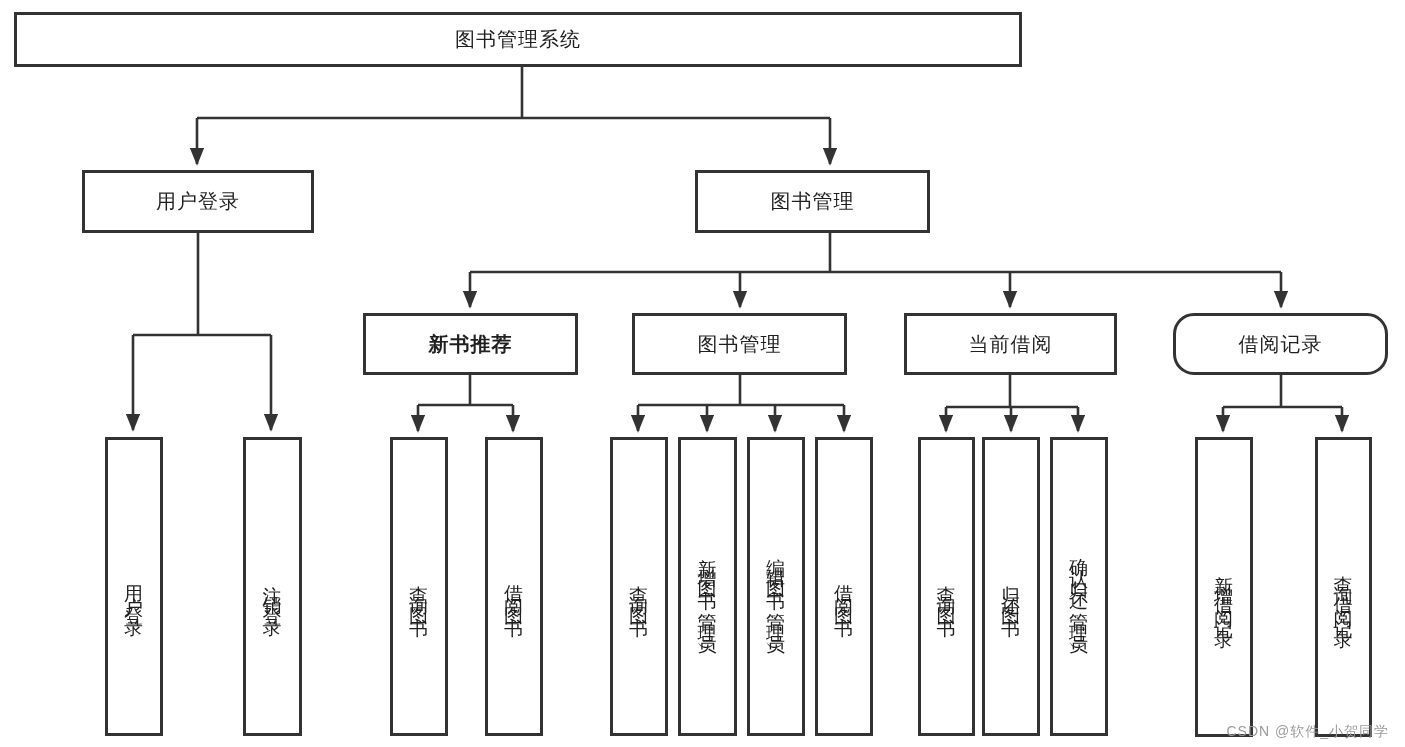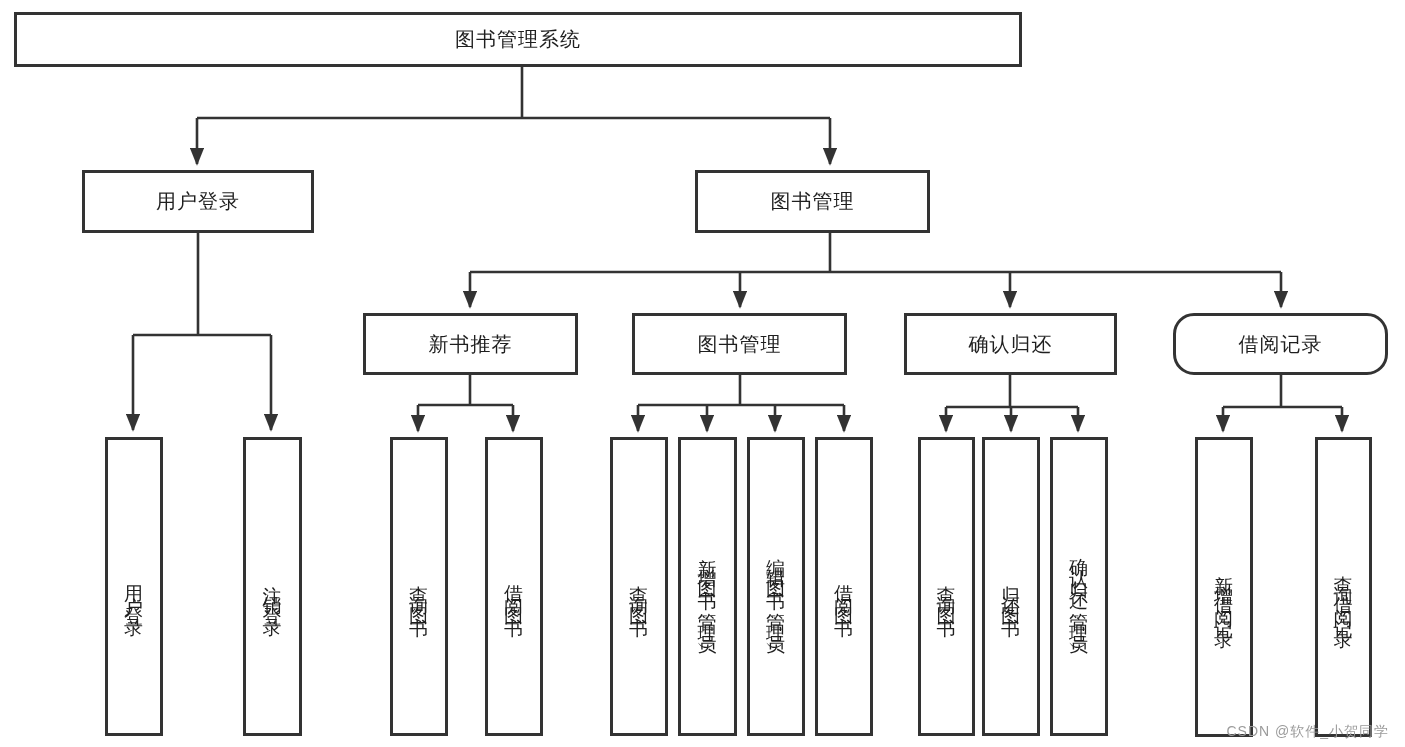--- a/index.html
+++ b/index.html
@@ -111,28 +111,28 @@
     <span class="hlabel">图书管理系统</span>
   </div>
 
   <div class="box" style="left:82px; top:170px; width:232px; height:63px;">
     <span class="hlabel">用户登录</span>
   </div>
   <div class="box" style="left:695px; top:170px; width:235px; height:63px;">
     <span class="hlabel">图书管理</span>
   </div>
 
-  <div class="box" style="left:363px; top:313px; width:215px; height:62px;">
+  <div class="box" style="left:363px; top:313px; width:215px; height:62px;font-weight:bold;">
     <span class="hlabel">新书推荐</span>
   </div>
   <div class="box" style="left:632px; top:313px; width:215px; height:62px;">
     <span class="hlabel">图书管理</span>
   </div>
   <div class="box" style="left:904px; top:313px; width:213px; height:62px;">
-    <span class="hlabel">确认归还</span>
+    <span class="hlabel">当前借阅</span>
   </div>
   <div class="box" style="left:1173px; top:313px; width:215px; height:62px;border-radius:21px;">
     <span class="hlabel">借阅记录</span>
   </div>
 
   <div class="box leaf" style="left:105px; top:437px; width:58px; height:299px;">
     <span class="vlabel">用户登录</span>
   </div>
   <div class="box leaf" style="left:243px; top:437px; width:59px; height:299px;">
     <span class="vlabel">注销登录</span>

